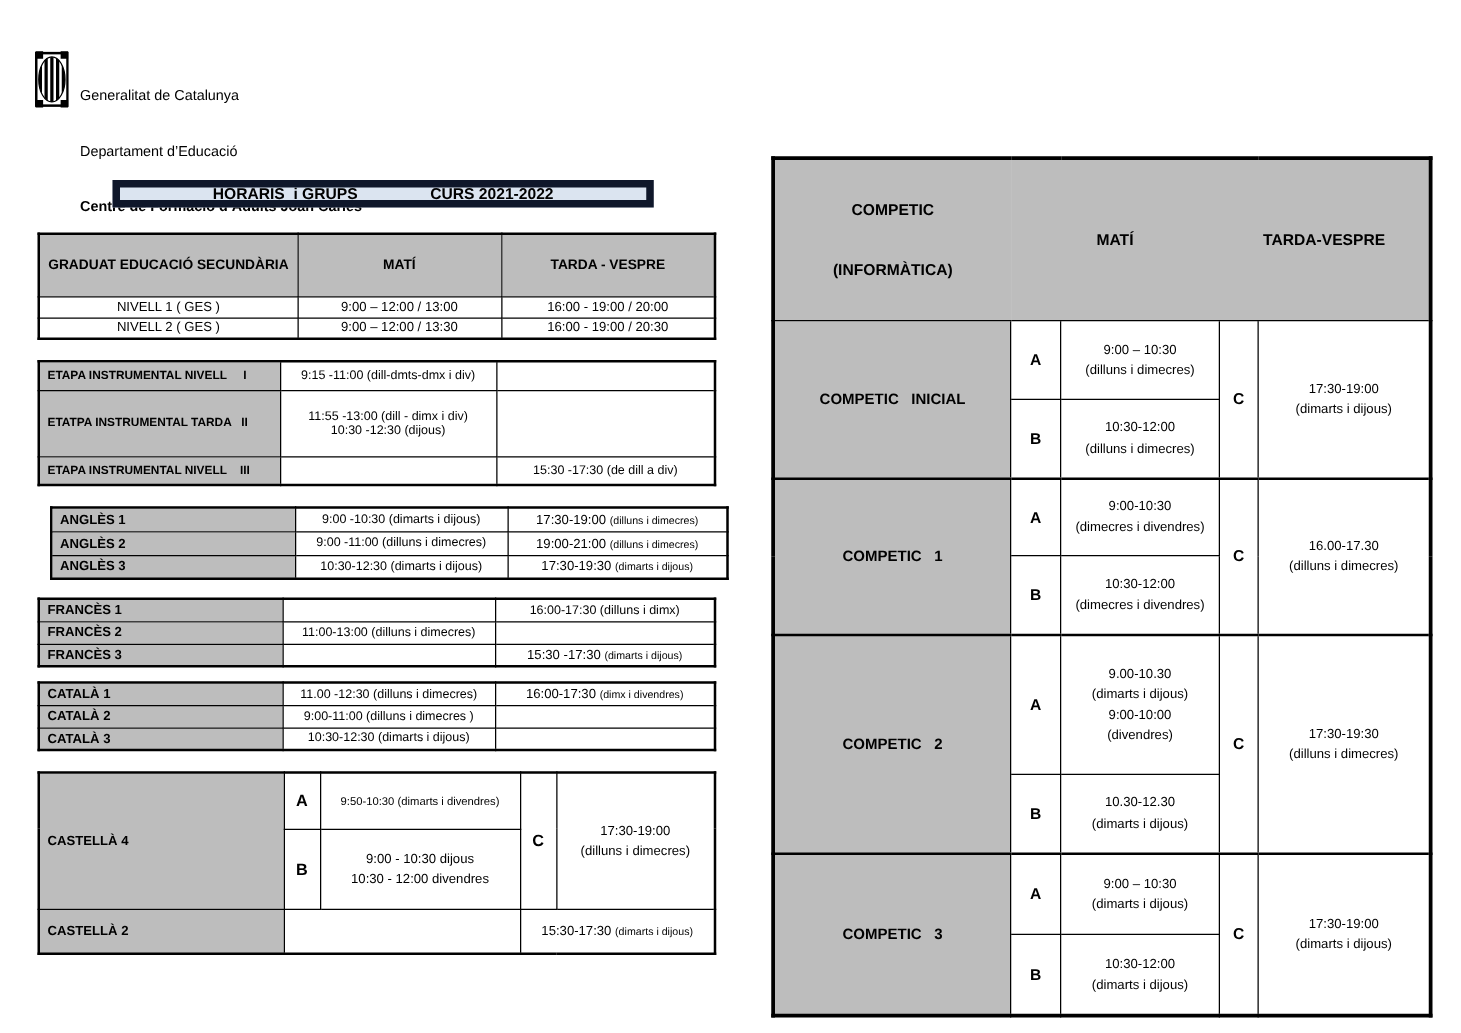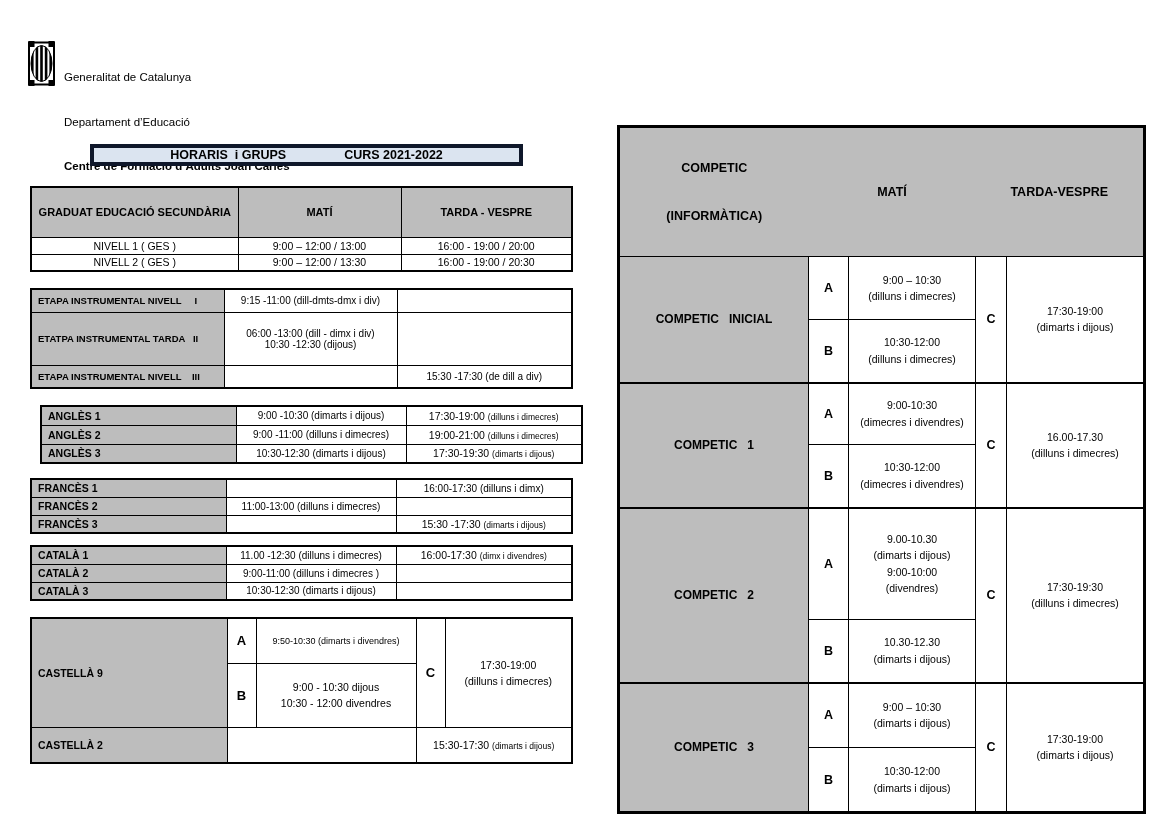--- a/index.html
+++ b/index.html
@@ -11,21 +11,21 @@
 
   
   .letterhead { position:absolute; left:28px; top:40px; display:flex; gap:9px; }
   .logo { width:27px; height:47px; flex:0 0 auto; }
   .lh-lines { font-size:11.5px; line-height:14.9px; white-space:pre-wrap; }
   .lh-lines .b { font-weight:bold; }
 
   
   .title-bar {
     position:absolute; left:90px; top:144px; width:433px; height:22px;
-    background:var(--titlebg,#dbe4f0); border:4px solid #0f172a;
+    background:var(--titlebg,#dbe4f0); border:6px solid #0f172a;
     display:flex; align-items:center; justify-content:center; gap:58px;
     font-weight:bold; font-size:12.5px; white-space:pre-wrap;
   }
 
   
   .tbl { position:absolute; border-collapse:collapse; table-layout:fixed; border:2px solid #000; background:#fff; }
   .tbl td { border:1px solid #000; text-align:center; vertical-align:middle; font-size:10.5px; padding:0 3px; overflow:hidden; }
   .grey { background:var(--grey,#bdbdbd); }
   .nm { text-align:left !important; font-weight:bold; padding-left:6px !important; white-space:pre-wrap;margin-top:11px; }
   .sm { font-size:8.5px; }
@@ -121,21 +121,21 @@
       </colgroup>
     <tbody>
       <tr style="height:23px">
         <td class="grey nm">ETAPA INSTRUMENTAL NIVELL     I</td>
         <td class="tm">9:15 -11:00  (dill-dmts-dmx i div)</td>
         <td></td>
       </tr>
       <tr style="height:53px">
         <td class="grey nm">ETATPA INSTRUMENTAL TARDA   II</td>
         <td class="tm">
-          <div>06:00 -13:00  (dill - dimx i div)</div>
+          <div>11:55 -13:00  (dill - dimx i div)</div>
           <div>10:30 -12:30  (dijous)</div>
         </td>
         <td></td>
       </tr>
       <tr style="height:23px">
         <td class="grey nm">ETAPA INSTRUMENTAL NIVELL    III</td>
         <td></td>
         <td class="tm">15:30 -17:30 (de dill a div)</td>
       </tr>
     </tbody>
@@ -219,21 +219,21 @@
   <table class="tbl castella" style="left:30px; top:617px; width:541px;">
     <colgroup>
         <col style="width:196px">
         <col style="width:29px">
         <col style="width:160px">
         <col style="width:29px">
         <col style="width:127px">
       </colgroup>
     <tbody>
       <tr style="height:45px">
-        <td class="grey nm" rowspan="2">CASTELLÀ 9</td>
+        <td class="grey nm" rowspan="2">CASTELLÀ 4</td>
         <td class="ltr">A</td>
         <td class="smcell">9:50-10:30 (dimarts i divendres)</td>
         <td class="ltr" rowspan="2">C</td>
         <td class="tm2" rowspan="2">
           <div>17:30-19:00</div>
           <div>(dilluns i dimecres)</div>
         </td>
       </tr>
       <tr style="height:64px">
         <td class="ltr">B</td>

